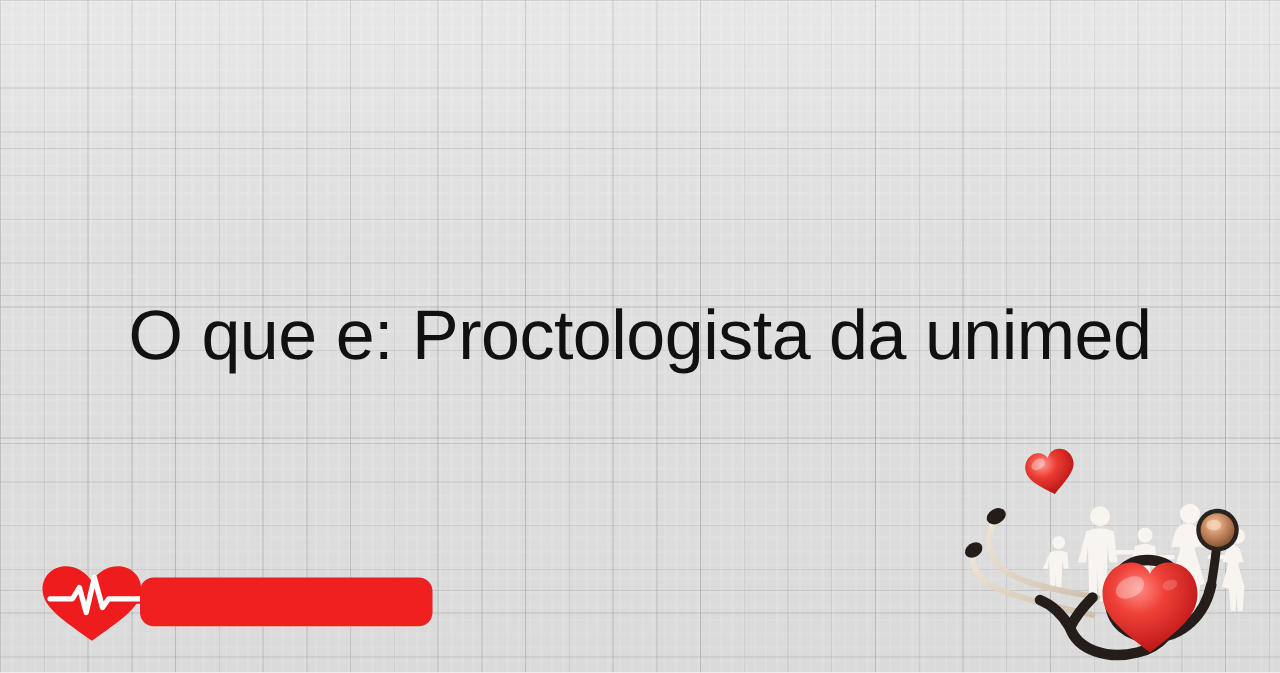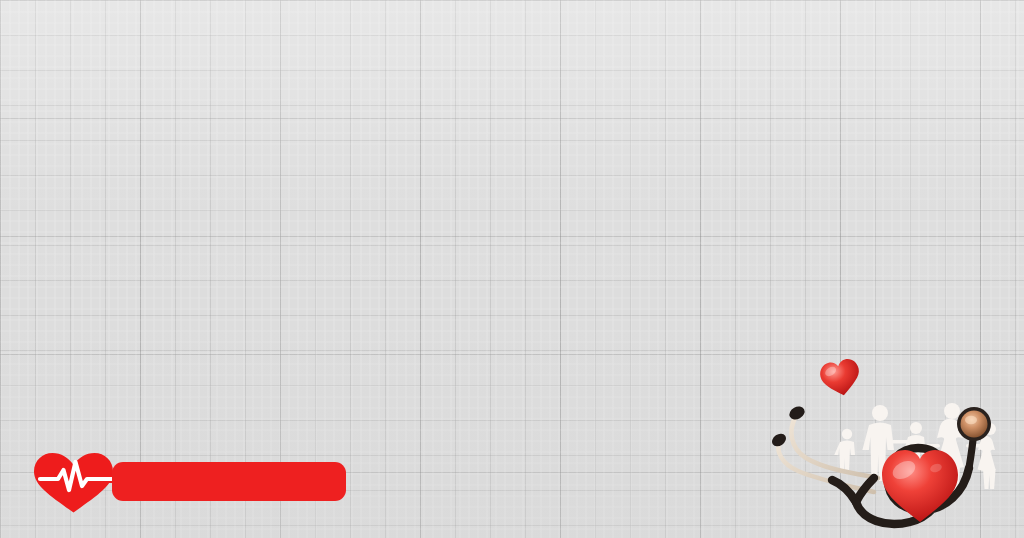--- a/index.html
+++ b/index.html
@@ -99,20 +99,21 @@
 </style>
 </head>
 <body>
 
 <div id="stage">
 
   <div class="bg-grid"></div>
   <div class="bg-fiber"></div>
   <div class="bg-vignette"></div>
 
+  <div class="headline">O que e: Proctologista da unimed</div>
 
   <div class="logo">
     <svg width="325" height="66" viewBox="0 0 325 66" xmlns="http://www.w3.org/2000/svg">
 
       <g>
         <path d="M45.5 64.5 C24 49 6 38 6 23.5 C6 12.5 14.5 5 24.5 5 C33 5 40.5 9.5 45.5 17 C50.5 9.5 58 5 66.5 5 C76.5 5 85 12.5 85 23.5 C85 38 67 49 45.5 64.5 Z" fill="#ee1c1c"></path>
       </g>
 
       <rect x="78" y="26" width="24" height="9" fill="#ee1c1c"></rect>
 

